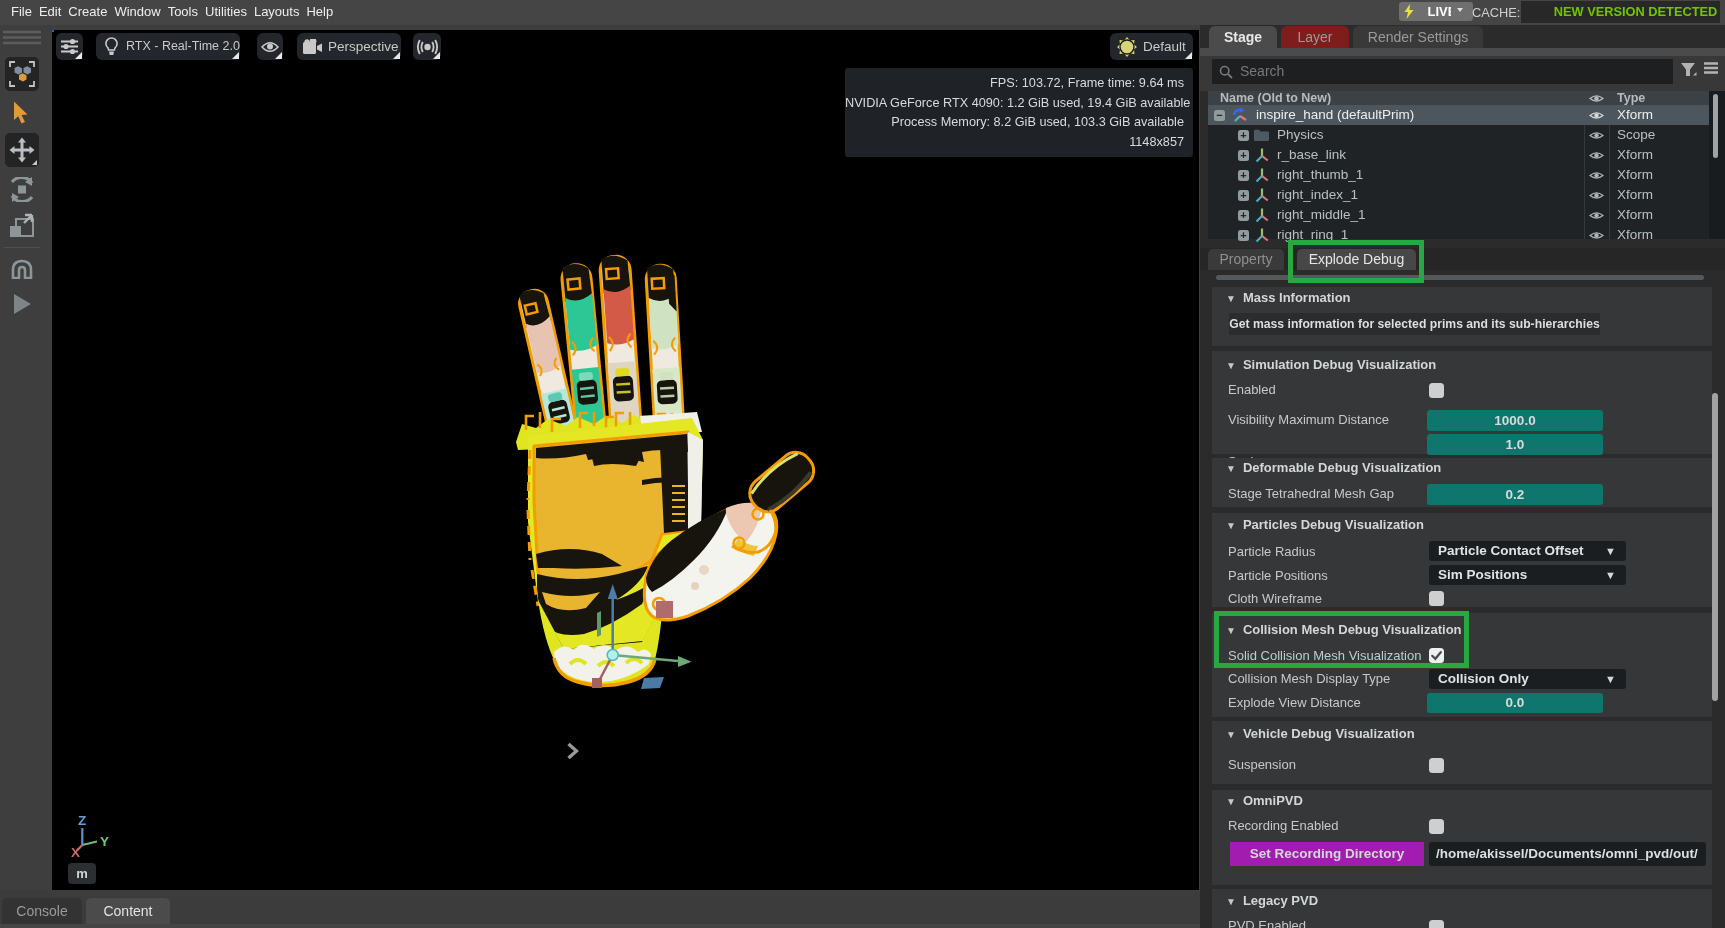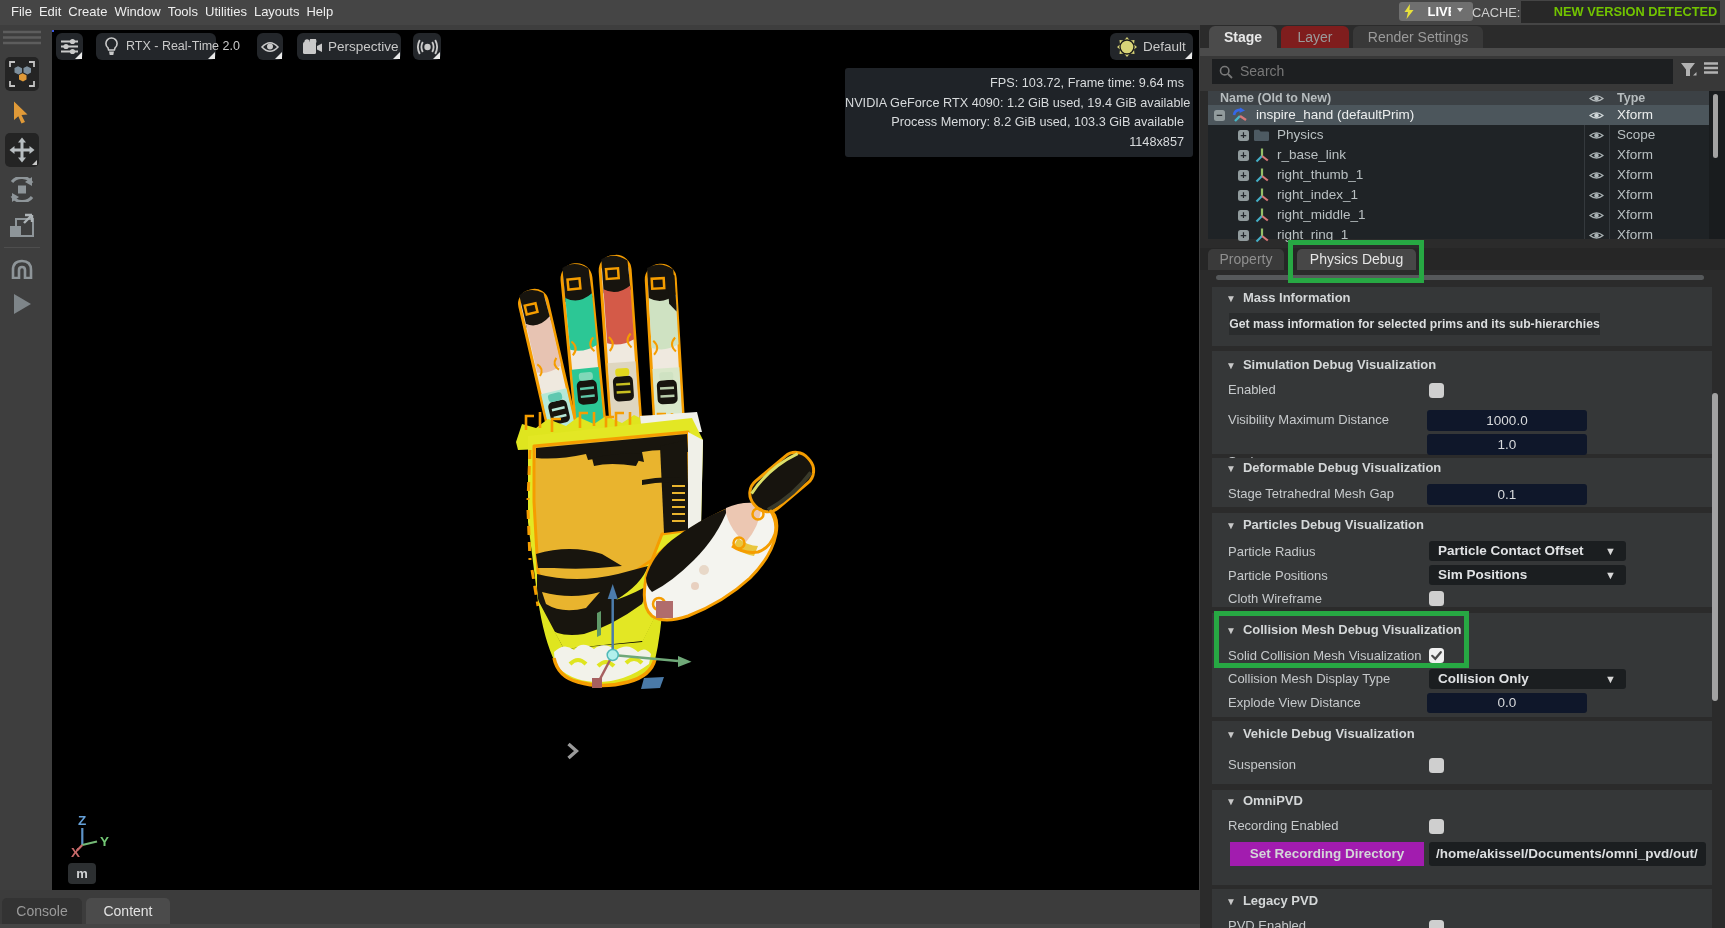--- a/index.html
+++ b/index.html
@@ -61,22 +61,22 @@
 .pm { position:absolute; top:4.5px; width:11px; height:11px; background:#919b9d;
   border-radius:2.5px; color:#22262a; font-size:11px; font-weight:bold; text-align:center;
   line-height:11px; }
 
 
 #pdtabs { position:absolute; left:0px; top:223px; width:525px; height:22px; background:#262626; }
 #pdscroll { position:absolute; left:16px; top:250px; width:488px; height:5px; background:#56595b; border-radius:2.5px; }
 .sect { position:absolute; left:12px; width:500px; background:#353738; }
 .shdr { position:absolute; left:14px; color:#d4d7d8; font-size:13px; font-weight:bold; }
 .slbl { position:absolute; left:16px; color:#c6c9cb; font-size:13px; }
-.sinput { position:absolute; left:215px; width:160px; height:21px; background:#0f172a;
-  border-radius:3px; color:#d8dadc; font-size:13.5px; text-align:center; line-height:21px; }
+.sinput { position:absolute; left:215px; width:176px; height:21px; background:#0f766e;
+  border-radius:3px; color:#d8dadc; font-size:13.5px; text-align:center; line-height:21px;font-weight:bold; }
 .sdrop { position:absolute; left:217px; width:197px; height:20px; background:#1b1e20;
   border-radius:3px; color:#e0e2e4; font-size:13.5px; font-weight:bold; line-height:20px; padding-left:9px; }
 .sdrop:after { content:"▼"; position:absolute; right:10px; top:0; color:#d8d8d8; font-size:11px; }
 .chk { position:absolute; left:217px; width:15px; height:15px; background:#cfcfcf; border-radius:3.5px; }
 .tri { color:#c8c8c8; font-size:10px; margin-right:7px; }
 .greenbox { position:absolute; border:5px solid #27a843; }
 </style>
 </head>
 <body>
 <div id="app">
@@ -138,21 +138,21 @@
 
     <div class="vbtn" style="left:4px;top:3px;width:27px;height:27px;">
       <svg style="position:absolute;left:5px;top:5px;" width="17" height="17" viewBox="0 0 17 17">
           <path d="M0 3.5 H17 M0 8.5 H17 M0 13.5 H17" stroke="#c9c9c9" stroke-width="2"></path>
           <circle cx="11.5" cy="3.5" r="2.6" fill="#c9c9c9"></circle>
           <circle cx="5" cy="8.5" r="2.6" fill="#c9c9c9"></circle>
           <circle cx="11.5" cy="13.5" r="2.6" fill="#c9c9c9"></circle>
         </svg>
       <div class="cornr"></div>
     </div>
-    <div class="vbtn" style="left:44px;top:3px;width:120px;height:27px;">
+    <div class="vbtn" style="left:44px;top:3px;width:144px;height:27px;">
       <svg style="position:absolute;left:8px;top:4px;" width="15" height="19" viewBox="0 0 15 19">
           <path d="M7.5 1 A5.6 5.6 0 0 1 13.1 6.6 Q13.1 9.3 11 10.9 L10.4 13 L4.6 13 L4 10.9 Q1.9 9.3 1.9 6.6 A5.6 5.6 0 0 1 7.5 1 Z" fill="none" stroke="#c9c9c9" stroke-width="1.6"></path>
           <path d="M5 14.5 L10 14.5 L9.3 18 L5.7 18 Z" fill="#c9c9c9"></path>
         </svg>
       <span style="position:absolute;left:30px;top:6px;font-size:12.5px;">RTX - Real-Time 2.0</span>
       <div class="cornr"></div>
     </div>
     <div class="vbtn" style="left:205px;top:3px;width:26px;height:27px;">
       <svg style="position:absolute;left:4px;top:7px;" width="18" height="13" viewBox="0 0 18 13">
           <path d="M1 7 Q9 -1.5 17 7 Q9 15.5 1 7 Z" fill="none" stroke="#c9c9c9" stroke-width="1.6"></path>
@@ -447,21 +447,21 @@
             <path d="M1 5.5 Q7.5 0.2 14 5.5 Q7.5 10.8 1 5.5 Z" fill="none" stroke="#aab2b4" stroke-width="1.2"></path>
             <circle cx="7.5" cy="5.5" r="2.2" fill="#aab2b4"></circle>
           </svg>
         <span class="ttype">Xform</span>
       </div>
     </div>
     <div style="position:absolute;left:509px;top:66px;width:16px;height:148px;background:#191c1e;"></div>
     <div style="position:absolute;left:513px;top:69px;width:5px;height:64px;background:#a2a2a2;border-radius:2.5px;"></div>
     <div id="pdtabs">
       <div class="stab" style="left:8px; top:1px; width:76px; height:21px; line-height:21px; background:#3a3a3a; color:#8f8f8f; border-radius:5px 5px 0 0;">Property</div>
-      <div class="stab" style="left:97px; top:1px; width:119px; height:21px; line-height:21px; background:#474747; color:#e5e5e5; border-radius:5px 5px 0 0;">Physics Debug</div>
+      <div class="stab" style="left:97px; top:1px; width:119px; height:21px; line-height:21px; background:#474747; color:#e5e5e5; border-radius:5px 5px 0 0;">Explode Debug</div>
     </div>
     <div id="pdscroll"></div>
     <div id="sections">
 
       <div class="sect" style="top:262px; height:59px;">
         <div class="shdr" style="top:3px;"><span class="tri">▼</span>Mass Information</div>
         <div style="position:absolute; left:17px; top:26px; width:371px; height:22px; background:#2a2c2d; color:#dcdedf; font-size:12.2px; font-weight:bold; white-space:nowrap; text-align:center; line-height:22px;">Get mass information for selected prims and its sub-hierarchies</div>
       </div>
 
       <div class="sect" style="top:326px; height:103px;">
@@ -470,21 +470,21 @@
         <div class="chk" style="top:32px;"></div>
         <div class="slbl" style="top:61px;">Visibility Maximum Distance</div>
         <div class="sinput" style="top:59px;">1000.0</div>
         <div class="slbl" style="top:85px;margin-top:18px;">Scale</div>
         <div class="sinput" style="top:83px;">1.0</div>
       </div>
 
       <div class="sect" style="top:433px; height:49px;">
         <div class="shdr" style="top:2px;"><span class="tri">▼</span>Deformable Debug Visualization</div>
         <div class="slbl" style="top:28px;">Stage Tetrahedral Mesh Gap</div>
-        <div class="sinput" style="top:26px;">0.1</div>
+        <div class="sinput" style="top:26px;">0.2</div>
       </div>
 
       <div class="sect" style="top:488px; height:94px;">
         <div class="shdr" style="top:4px;"><span class="tri">▼</span>Particles Debug Visualization</div>
         <div class="slbl" style="top:31px;">Particle Radius</div>
         <div class="sdrop" style="top:28px;">Particle Contact Offset</div>
         <div class="slbl" style="top:55px;">Particle Positions</div>
         <div class="sdrop" style="top:52px;">Sim Positions</div>
         <div class="slbl" style="top:78px;">Cloth Wireframe</div>
         <div class="chk" style="top:78px;"></div>

